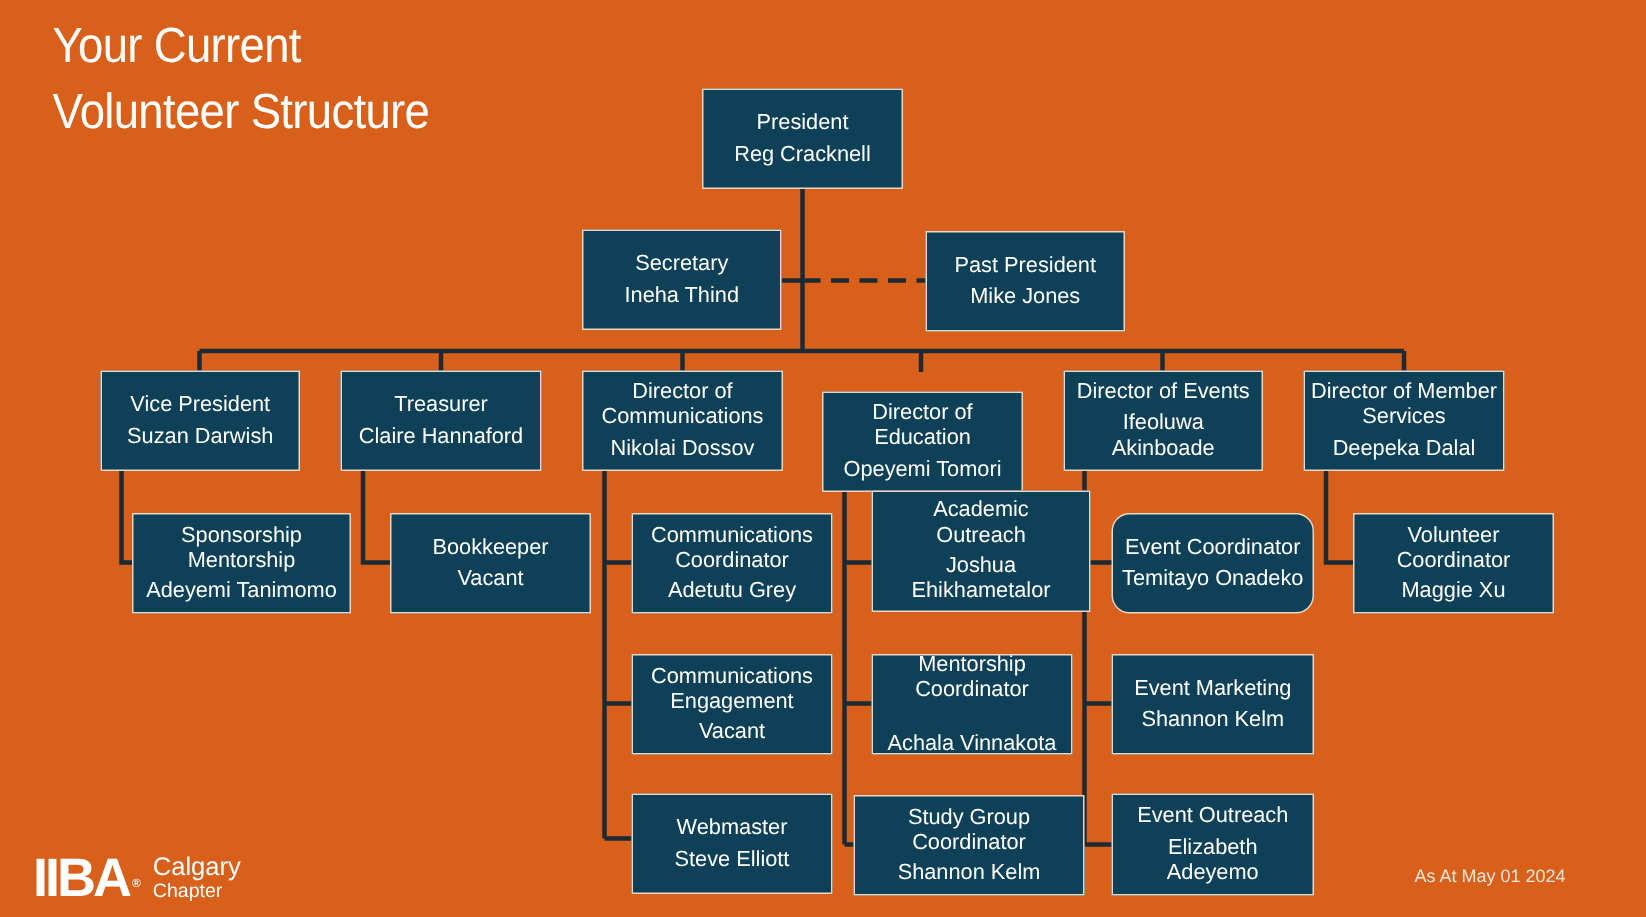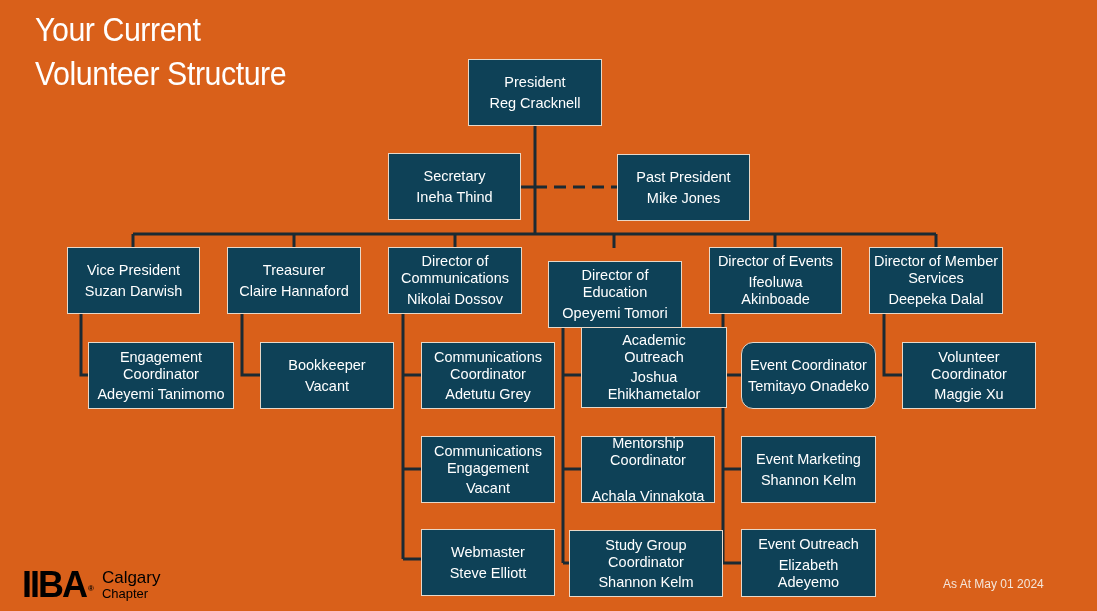--- a/index.html
+++ b/index.html
@@ -19,21 +19,21 @@
   .box {
     position:absolute; box-sizing:border-box;
     background:#0E4157; border:1.5px solid #E8D8C8;
     color:#fff; text-align:center;
     display:flex; flex-direction:column; justify-content:center; align-items:center;
     font-size:14.5px; line-height:17px;
     cursor:pointer;
   }
   .box .role { display:block; }
   .box .name { display:block; margin-top:4px; }
-  .logo { position:absolute; left:22px; top:567px; display:flex; align-items:center; color:#000000; }
+  .logo { position:absolute; left:22px; top:567px; display:flex; align-items:center; color:#ffffff; }
   .logo .mark { font-family:"Liberation Sans", sans-serif; font-weight:bold; font-size:36px; letter-spacing:-2px; line-height:36px; position:relative; }
   .logo .reg { font-size:8px; vertical-align:top; margin-left:2px; position:relative; top:4px; }
   .logo .city { margin-left:10px; display:flex; flex-direction:column; }
   .logo .city1 { font-size:17px; line-height:18px; }
   .logo .city2 { font-size:13px; line-height:14px; }
   .asat { position:absolute; left:943px; top:577px; color:#F4E6DA; font-size:12px; }
 </style>
 </head>
 <body>
 
@@ -115,21 +115,21 @@
 <div class="box" style="left:709px;top:247px;width:133px;height:67px;">
   <span class="role">Director of Events</span>
   <span class="name" style="width:80px;">Ifeoluwa Akinboade</span>
 </div>
 <div class="box" style="left:869px;top:247px;width:134px;height:67px;">
   <span class="role" style="width:125px;">Director of Member Services</span>
   <span class="name">Deepeka Dalal</span>
 </div>
 
 <div class="box" style="left:88px;top:342px;width:146px;height:67px;">
-  <span class="role" style="width:100px;">Engagement Coordinator</span>
+  <span class="role" style="width:100px;">Sponsorship Mentorship</span>
   <span class="name" style="margin-top:3px;">Adeyemi Tanimomo</span>
 </div>
 <div class="box" style="left:260px;top:342px;width:134px;height:67px;">
   <span class="role">Bookkeeper</span>
   <span class="name">Vacant</span>
 </div>
 <div class="box" style="left:421px;top:342px;width:134px;height:67px;">
   <span class="role" style="width:120px;">Communications Coordinator</span>
   <span class="name" style="margin-top:3px;">Adetutu Grey</span>
 </div>

